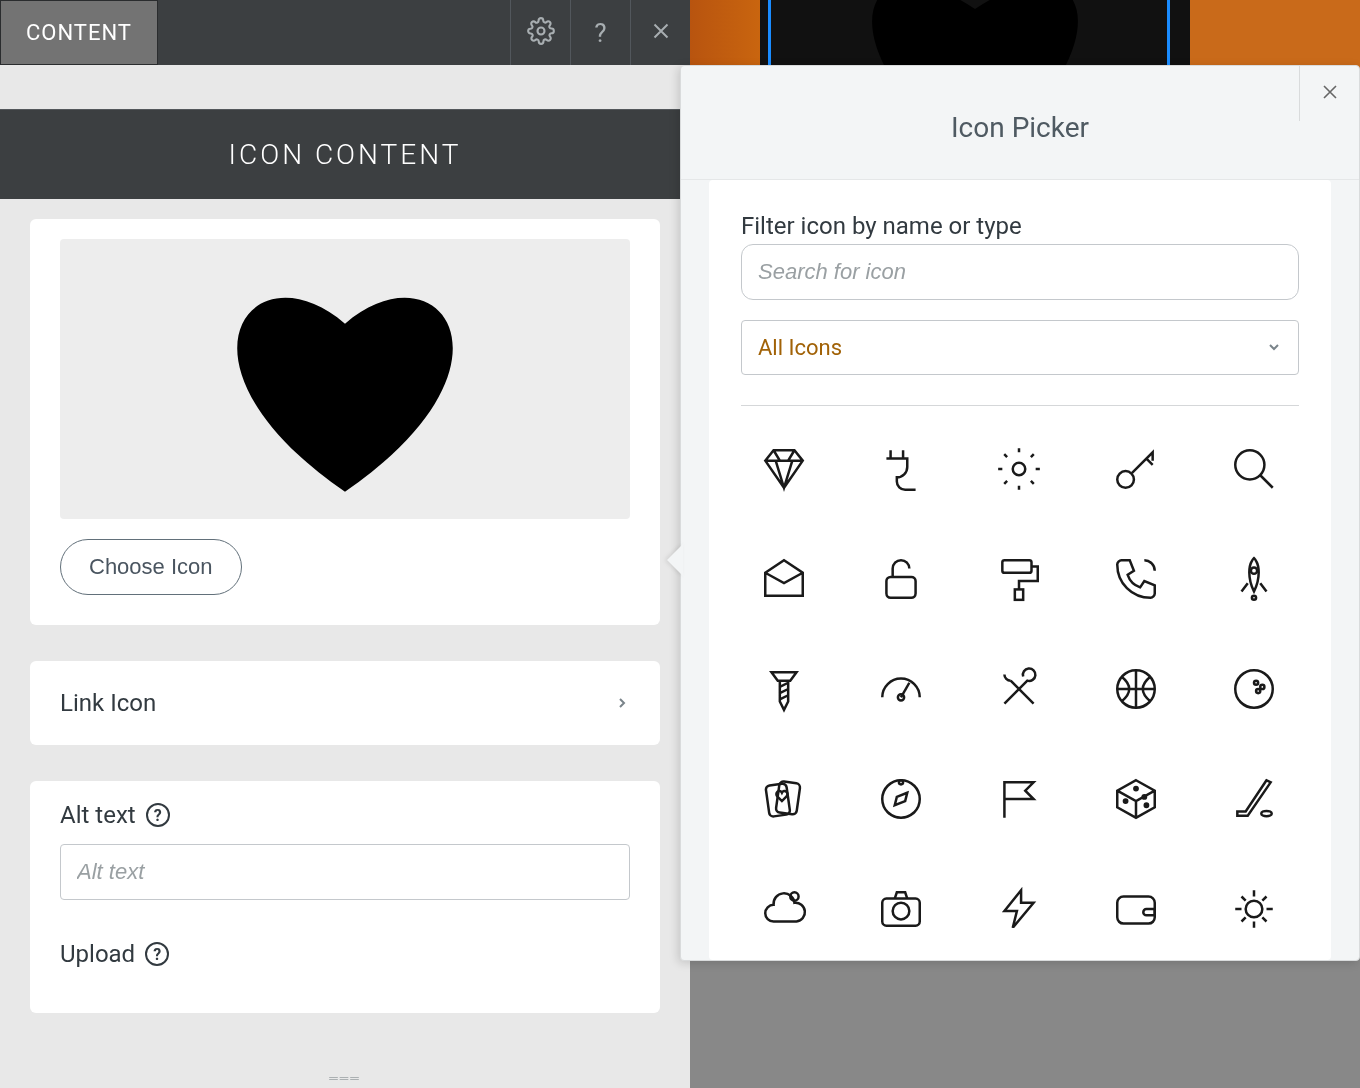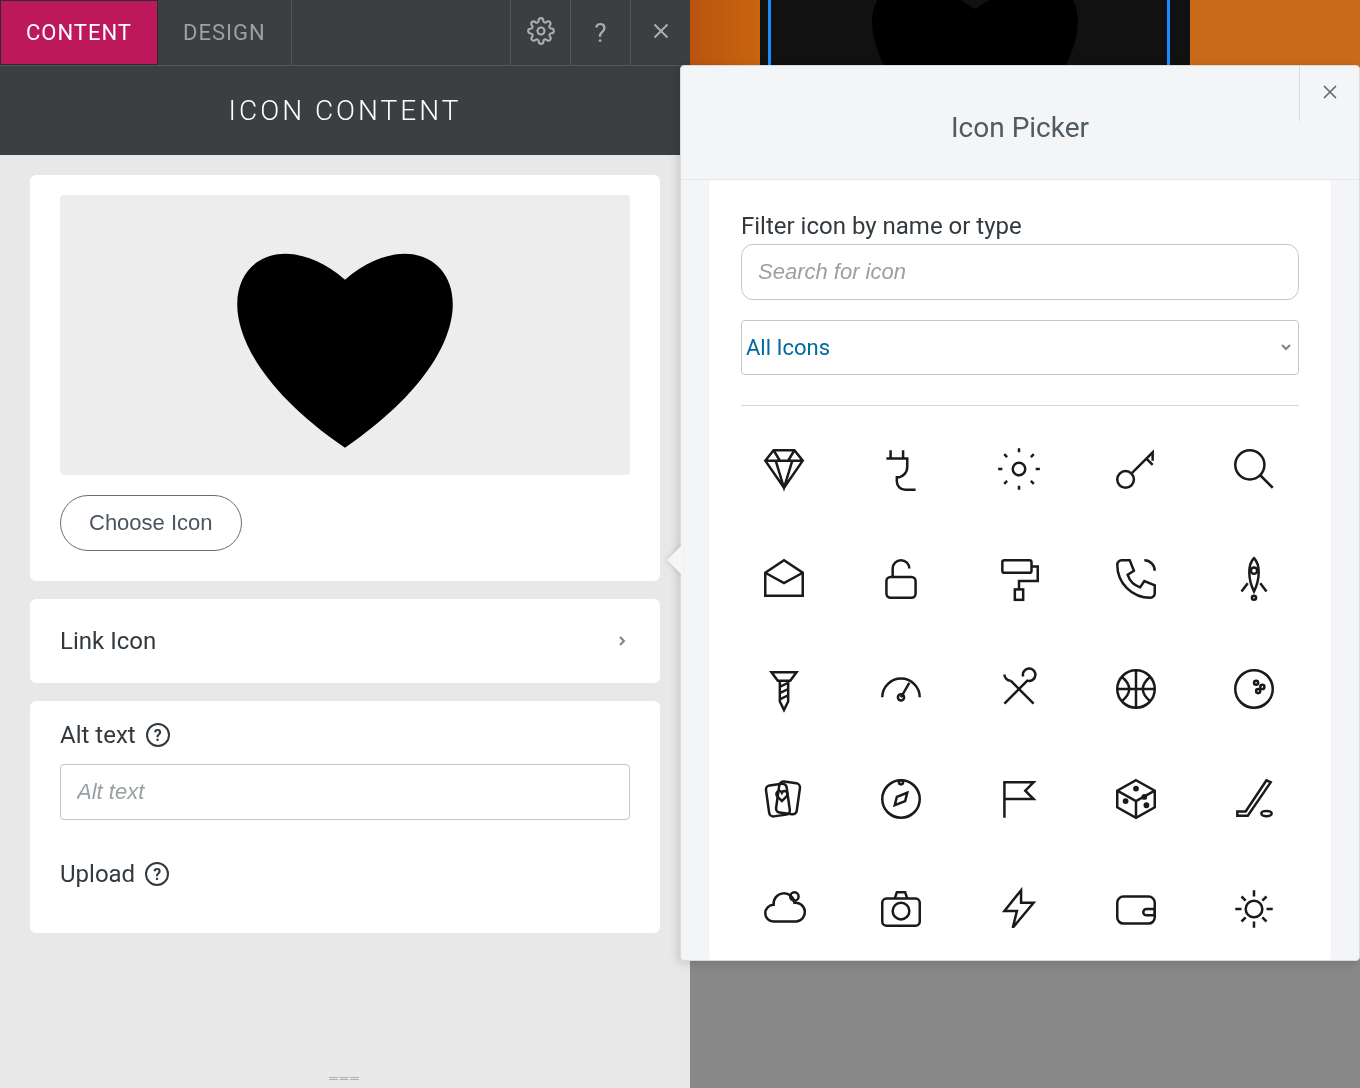--- a/index.html
+++ b/index.html
@@ -32,21 +32,21 @@
   display: flex;
   align-items: center;
   color: #9aa0a3;
   font-size: 22px;
   letter-spacing: 1px;
   font-weight: 400;
   cursor: pointer;
   border-right: 1px solid #52575c;
 }
 .tab.active {
-  background: #be185d;
+  background: #737373;
   color: #fff;
   border: 1px solid #2a2c2e;
 }
 .topbar-spacer { flex: 1; }
 .topbar-btn {
   width: 60px;
   border-left: 1px solid #52575c;
   display: flex;
   align-items: center;
   justify-content: center;
@@ -55,32 +55,33 @@
 }
 .section-header {
   background: #3c3f41;
   color: #fff;
   text-align: center;
   padding: 28px 0;
   font-size: 28px;
   letter-spacing: 3px;
   font-weight: 300;
   border-top: 1px solid #53575b;
+  margin-top: 44px;
 }
 .panel-body {
   flex: 1;
   padding: 20px 30px;
   overflow: auto;
   background: #e8e8e8;
 }
 .card {
   background: #fff;
   border-radius: 6px;
   padding: 20px 30px 30px 30px;
-  margin-bottom: 18px;
+  margin-bottom: 36px;
 }
 .icon-preview {
   background: #ededed;
   border-radius: 4px;
   height: 280px;
   display: flex;
   align-items: center;
   justify-content: center;
   margin-bottom: 20px;
 }
@@ -197,23 +198,23 @@
   padding: 14px 16px;
   font-size: 22px;
   font-style: italic;
   margin-bottom: 20px;
 }
 .picker-search::placeholder { color: #9aa0a3; font-style: italic; }
 .picker-select {
   width: 100%;
   border: 1px solid #c4c8cc;
   border-radius: 4px;
-  padding: 14px 4px;
+  padding: 14px 16px;
   font-size: 22px;
-  color: #0369a1;
+  color: #a16207;
   display: flex;
   justify-content: space-between;
   align-items: flex-start;
   cursor: pointer;
   margin-bottom: 30px;
 }
 .picker-hr {
   border: none;
   border-top: 1px solid #d5d7d9;
   margin-bottom: 30px;
@@ -281,21 +282,20 @@
 <div class="heart-strip">
   <svg viewBox="0 0 100 50">
       <path fill="#000" d="M50 50 C10 20 20 -10 50 10 C80 -10 90 20 50 50 Z"></path>
     </svg>
 </div>
 <div class="side-strip-r"></div>
 
 <div class="left-panel">
   <div class="topbar">
     <div class="tab active">CONTENT</div>
-    <div class="tab">DESIGN</div>
     <div class="topbar-spacer"></div>
     <div class="topbar-btn">
       <span>
         <svg width="28" height="28" viewBox="0 0 24 24" fill="none" stroke="currentColor" stroke-width="1.8">
             <circle cx="12" cy="12" r="3"></circle>
             <path d="M19.4 15a1.65 1.65 0 0 0 .33 1.82l.06.06a2 2 0 1 1-2.83 2.83l-.06-.06a1.65 1.65 0 0 0-1.82-.33 1.65 1.65 0 0 0-1 1.51V21a2 2 0 0 1-4 0v-.09a1.65 1.65 0 0 0-1-1.51 1.65 1.65 0 0 0-1.82.33l-.06.06a2 2 0 1 1-2.83-2.83l.06-.06a1.65 1.65 0 0 0 .33-1.82 1.65 1.65 0 0 0-1.51-1H3a2 2 0 0 1 0-4h.09a1.65 1.65 0 0 0 1.51-1 1.65 1.65 0 0 0-.33-1.82l-.06-.06a2 2 0 1 1 2.83-2.83l.06.06a1.65 1.65 0 0 0 1.82.33h0a1.65 1.65 0 0 0 1-1.51V3a2 2 0 0 1 4 0v.09a1.65 1.65 0 0 0 1 1.51h0a1.65 1.65 0 0 0 1.82-.33l.06-.06a2 2 0 1 1 2.83 2.83l-.06.06a1.65 1.65 0 0 0-.33 1.82v0a1.65 1.65 0 0 0 1.51 1H21a2 2 0 0 1 0 4h-.09a1.65 1.65 0 0 0-1.51 1z"></path>
           </svg>
       </span>
     </div>
     <div class="topbar-btn">

